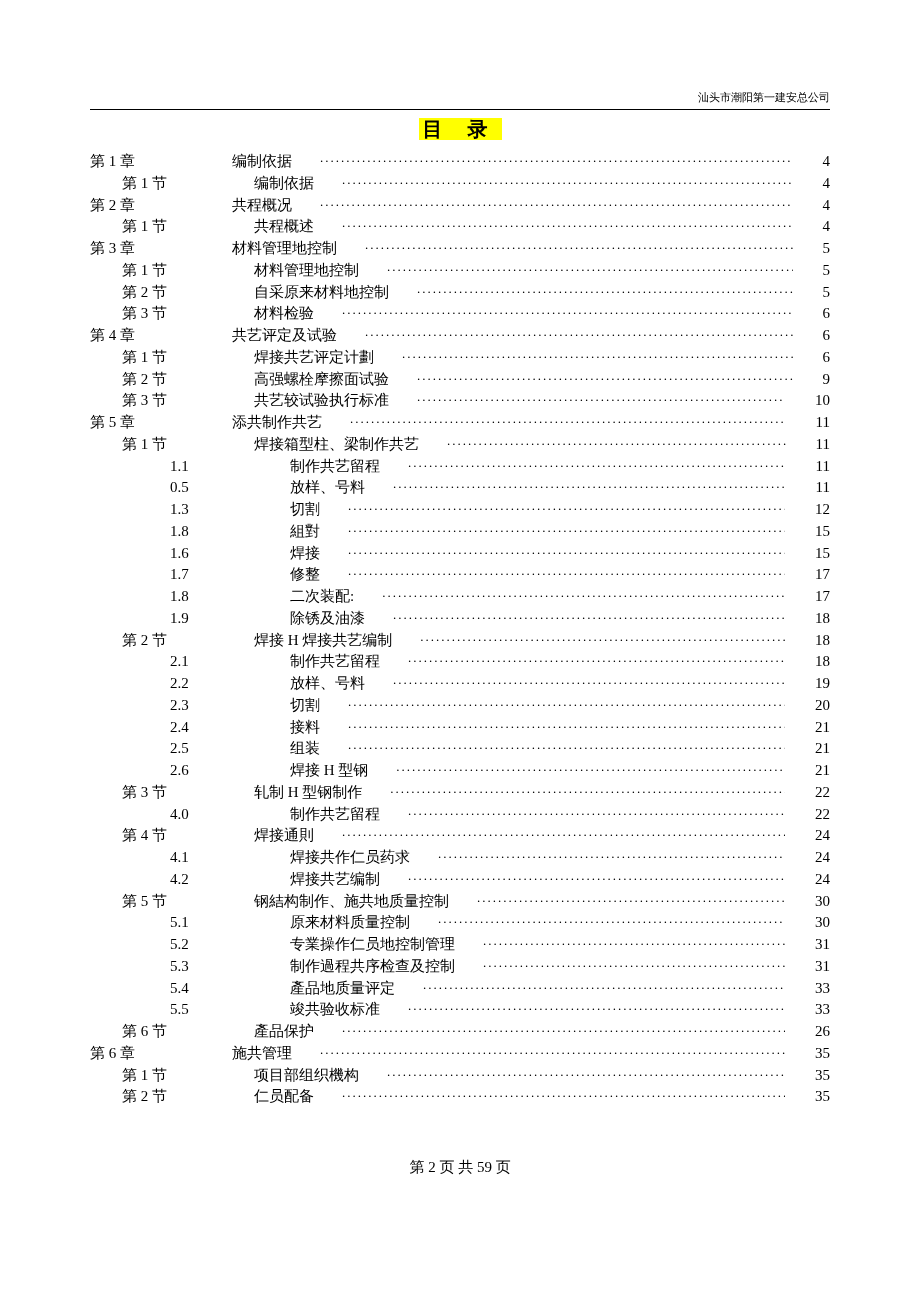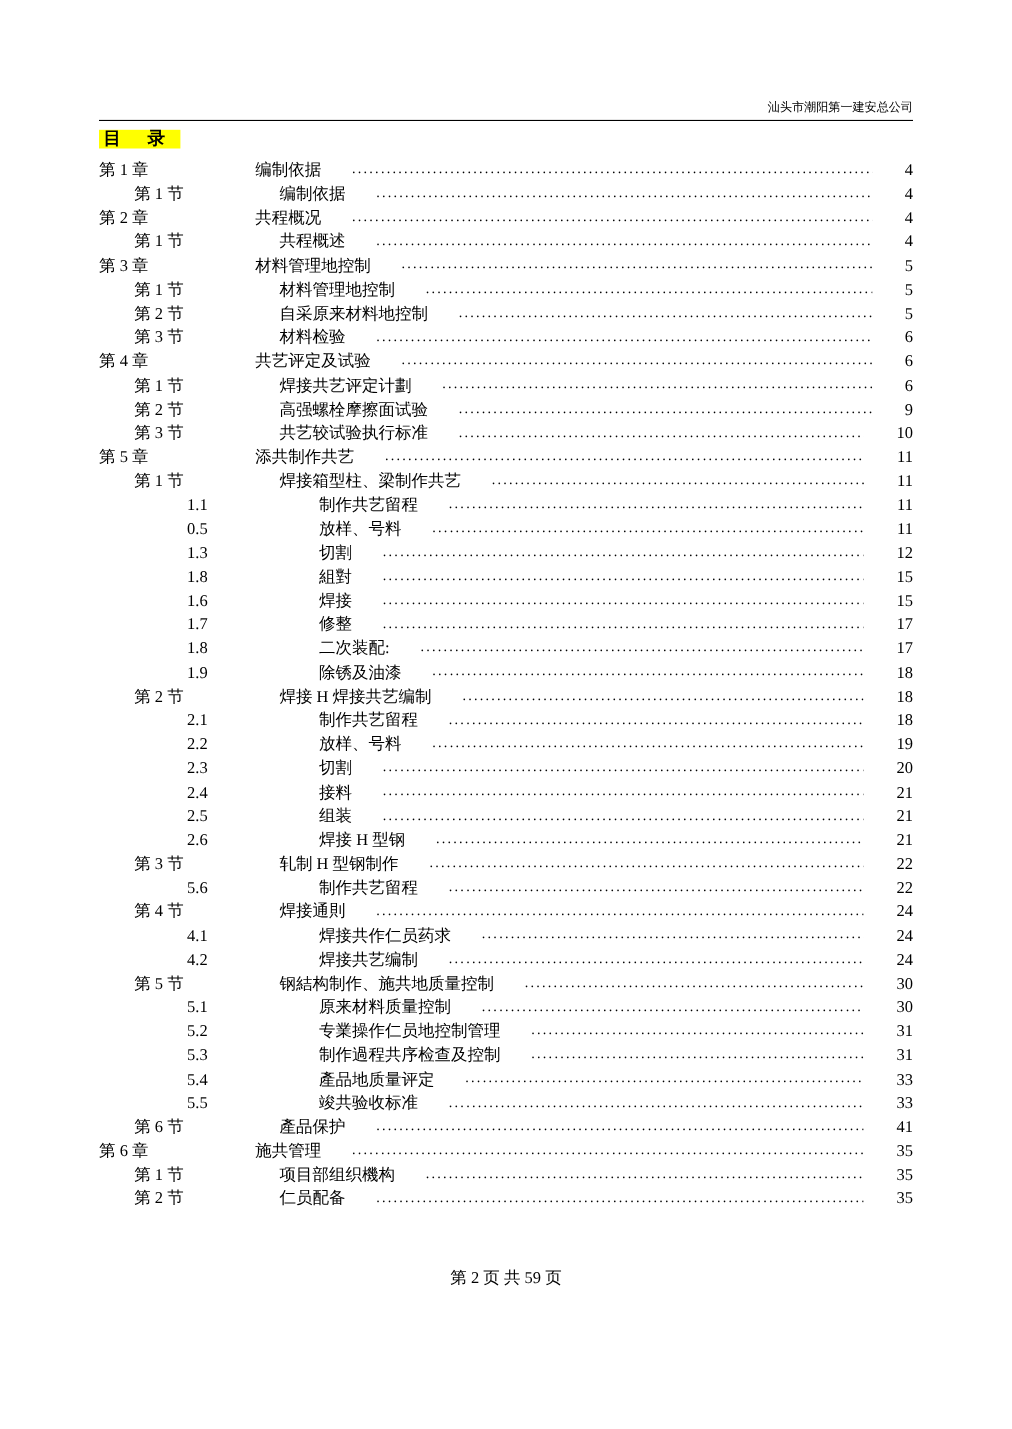--- a/index.html
+++ b/index.html
@@ -17,32 +17,33 @@
       color: #000;
     }
     .header-company {
       text-align: right;
       font-size: 11px;
       border-bottom: 1.5px solid #000;
       padding-bottom: 4px;
       margin-bottom: 6px;
     }
     .title {
-      font-size: 16px;
+      text-align: center;
+      font-size: 20px;
       font-weight: bold;
       letter-spacing: 10px;
       margin-bottom: 8px;
     }
     .title span {
       background-color: #ffff00;
       padding: 0 4px;
     }
     .toc-line {
       display: flex;
-      align-items: center;
+      align-items: flex-start;
       line-height: 1.45;
       white-space: nowrap;
       gap: 28px;
     }
     .indent-0 { padding-left: 0px; }
     .indent-1 { padding-left: 32px; }
     .indent-2 { padding-left: 80px; }
     .label-col {
       flex-shrink: 0;
     }
@@ -289,21 +290,21 @@
       <span class="page-num">21</span>
     </div>
     <div class="toc-line indent-1">
       <span class="label-col sec">第 3 节</span>
       <span class="gap"></span>
       <span class="entry-title">轧制 H 型钢制作</span>
       <span class="dots"></span>
       <span class="page-num">22</span>
     </div>
     <div class="toc-line indent-2">
-      <span class="label-col sub">5.6</span>
+      <span class="label-col sub">4.0</span>
       <span class="gap"></span>
       <span class="entry-title">制作共艺留程</span>
       <span class="dots"></span>
       <span class="page-num">22</span>
     </div>
     <div class="toc-line indent-1">
       <span class="label-col sec">第 4 节</span>
       <span class="gap"></span>
       <span class="entry-title">焊接通則</span>
       <span class="dots"></span>
@@ -363,21 +364,21 @@
       <span class="gap"></span>
       <span class="entry-title">竣共验收标准</span>
       <span class="dots"></span>
       <span class="page-num">33</span>
     </div>
     <div class="toc-line indent-1">
       <span class="label-col sec">第 6 节</span>
       <span class="gap"></span>
       <span class="entry-title">產品保护</span>
       <span class="dots"></span>
-      <span class="page-num">41</span>
+      <span class="page-num">26</span>
     </div>
     <div class="toc-line indent-0">
       <span class="label-col ch">第 6 章</span>
       <span class="gap"></span>
       <span class="entry-title">施共管理</span>
       <span class="dots"></span>
       <span class="page-num">35</span>
     </div>
     <div class="toc-line indent-1">
       <span class="label-col sec">第 1 节</span>

